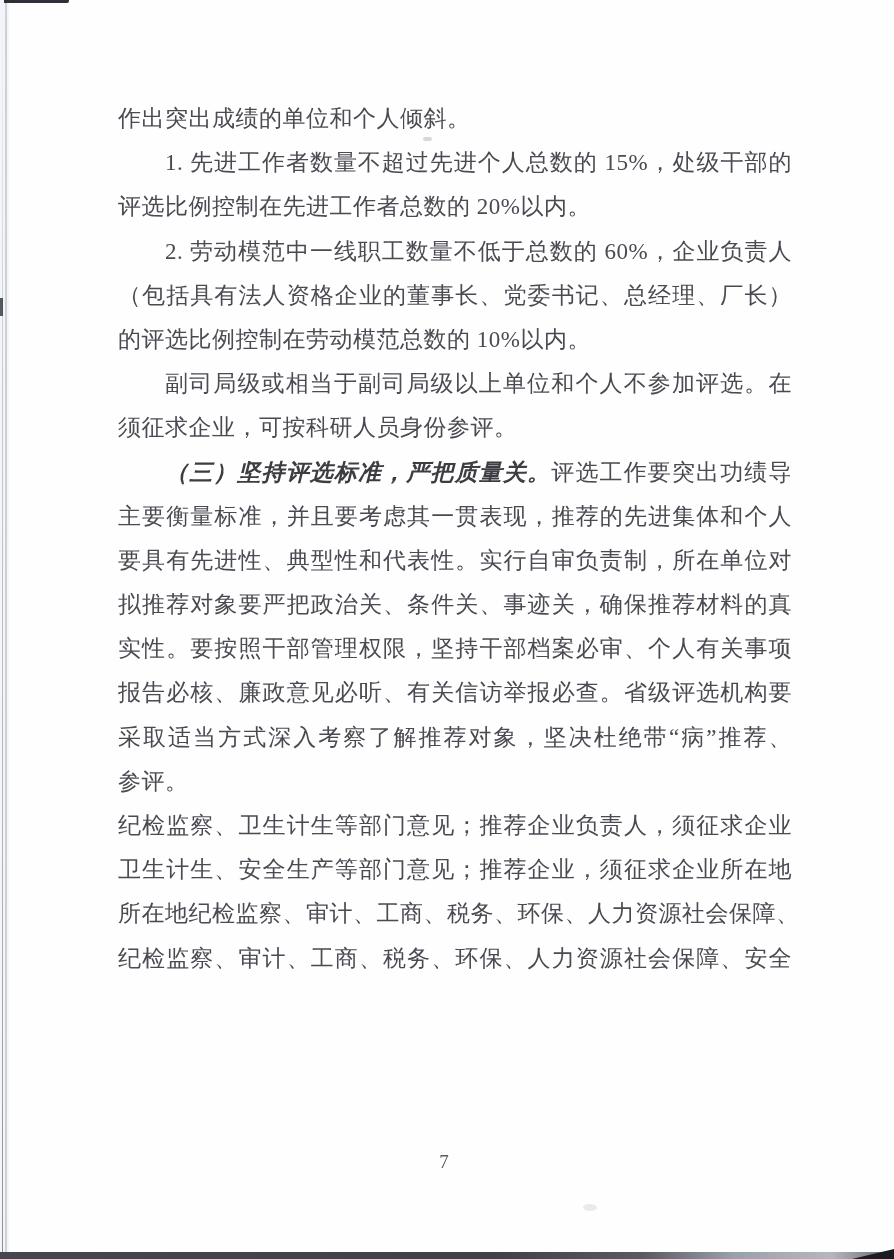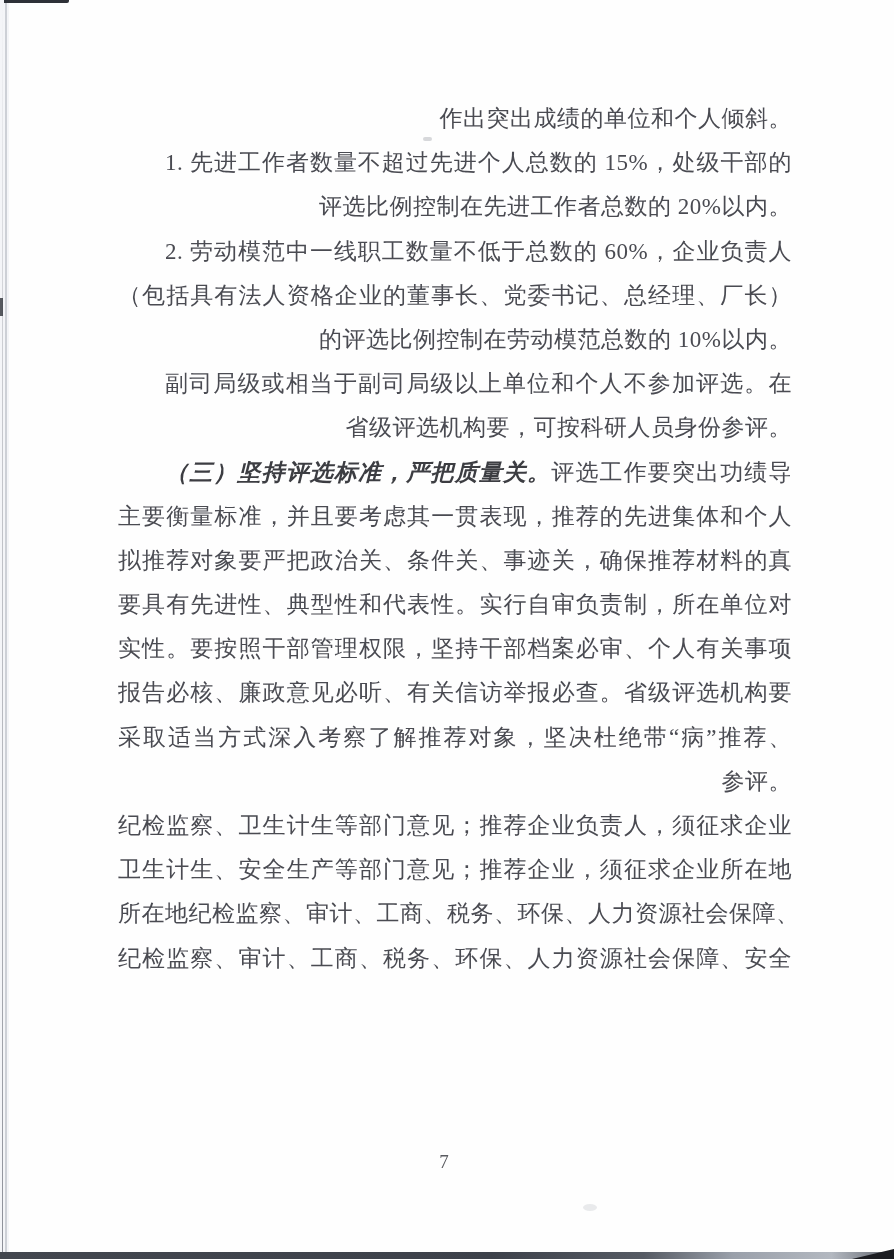--- a/index.html
+++ b/index.html
@@ -57,21 +57,21 @@
     position: absolute; left: 118px; top: 97px; width: 674px;
   }
   .line {
     width: 674px;
     height: 44.2px;
     line-height: 44.2px;
     font-size: 23px;
     color: #4a4b52;
     letter-spacing: .5px;
     white-space: nowrap;
-    text-align: right;
+    text-align: left;
   }
   .line.justify {
     text-align: justify;
     text-align-last: justify;
   }
   .line.indent { padding-left: 47px; }
   .line b {
     font-weight: bold;
     color: #3c3d42;
     font-style: italic;
@@ -100,25 +100,25 @@
   <div class="speck-2"></div>
 
   <div class="text-block" id="text-block">
       <div class="line">作出突出成绩的单位和个人倾斜。</div>
       <div class="line indent justify">1. 先进工作者数量不超过先进个人总数的 15%，处级干部的</div>
       <div class="line">评选比例控制在先进工作者总数的 20%以内。</div>
       <div class="line indent justify">2. 劳动模范中一线职工数量不低于总数的 60%，企业负责人</div>
       <div class="line justify">（包括具有法人资格企业的董事长、党委书记、总经理、厂长）</div>
       <div class="line">的评选比例控制在劳动模范总数的 10%以内。</div>
       <div class="line indent justify">副司局级或相当于副司局级以上单位和个人不参加评选。在</div>
-      <div class="line">省级评选机构要，可按科研人员身份参评。</div>
+      <div class="line">须征求企业，可按科研人员身份参评。</div>
       <div class="line indent justify"><b>（三）坚持评选标准，严把质量关。</b>评选工作要突出功绩导</div>
       <div class="line justify">主要衡量标准，并且要考虑其一贯表现，推荐的先进集体和个人</div>
+      <div class="line justify">要具有先进性、典型性和代表性。实行自审负责制，所在单位对</div>
       <div class="line justify">拟推荐对象要严把政治关、条件关、事迹关，确保推荐材料的真</div>
-      <div class="line justify">要具有先进性、典型性和代表性。实行自审负责制，所在单位对</div>
       <div class="line justify">实性。要按照干部管理权限，坚持干部档案必审、个人有关事项</div>
       <div class="line justify">报告必核、廉政意见必听、有关信访举报必查。省级评选机构要</div>
       <div class="line justify">采取适当方式深入考察了解推荐对象，坚决杜绝带“病”推荐、</div>
       <div class="line">参评。</div>
       <div class="line justify">纪检监察、卫生计生等部门意见；推荐企业负责人，须征求企业</div>
       <div class="line justify">卫生计生、安全生产等部门意见；推荐企业，须征求企业所在地</div>
       <div class="line justify">所在地纪检监察、审计、工商、税务、环保、人力资源社会保障、</div>
       <div class="line justify">纪检监察、审计、工商、税务、环保、人力资源社会保障、安全</div>
     </div>
 

